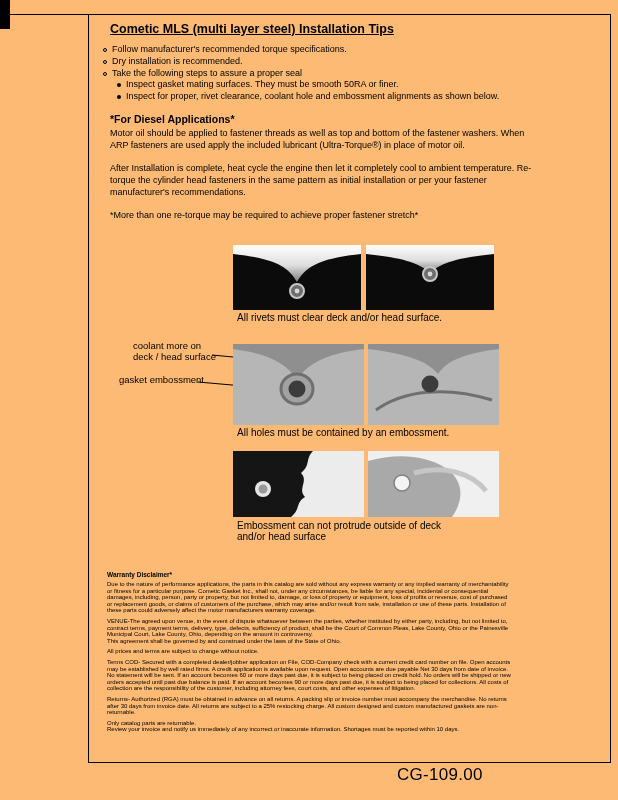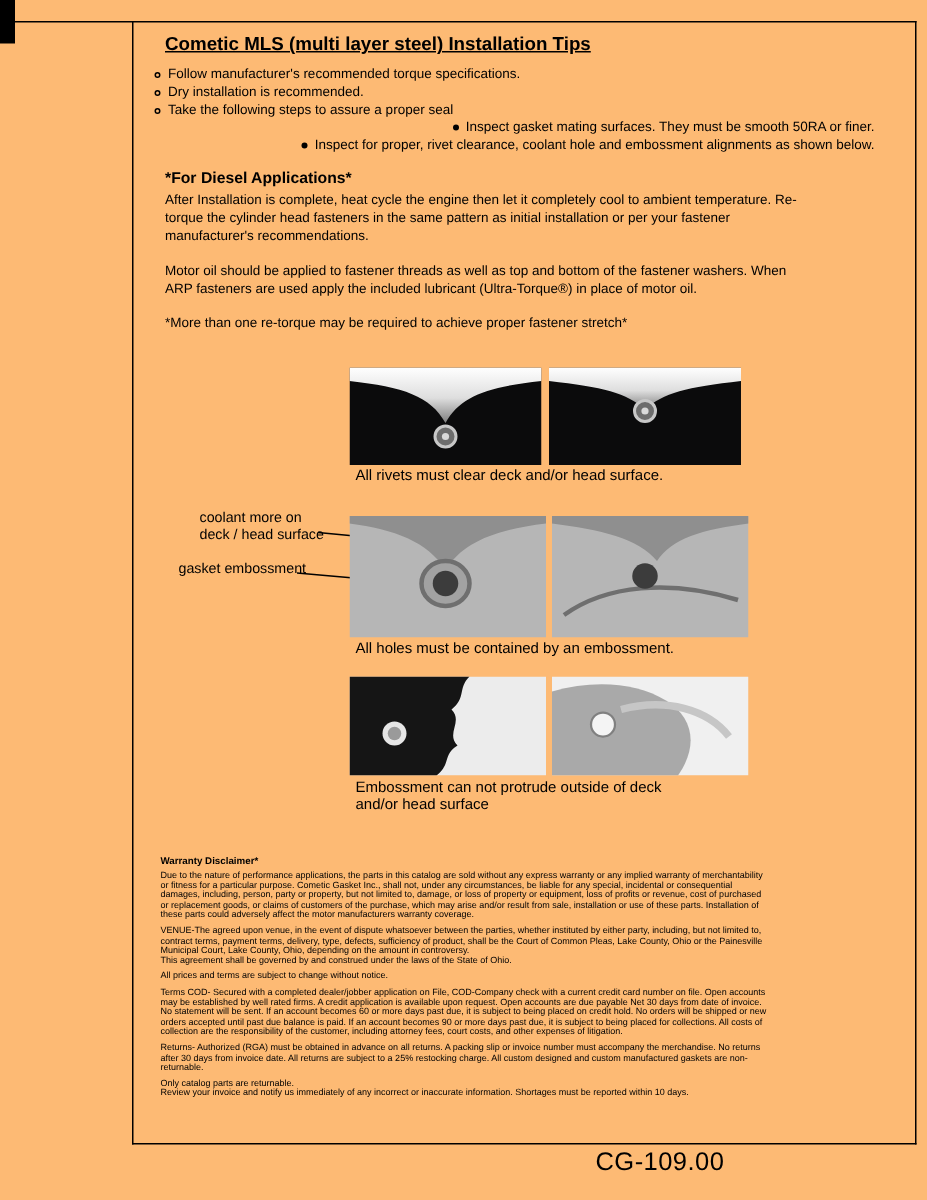--- a/index.html
+++ b/index.html
@@ -12,21 +12,21 @@
   .bl { position:absolute; background:#000; }
   .bl-top    { left:10px;  top:14px;  width:601px; height:1px; }
   .bl-left   { left:88px;  top:14px;  width:1px;   height:749px; }
   .bl-right  { left:610px; top:14px;  width:1px;   height:749px; }
   .bl-bottom { left:88px;  top:762px; width:523px; height:1px; }
 
   .title { position:absolute; left:110px; top:22px; font-size:12.5px; font-weight:bold; text-decoration:underline; }
 
   .bullets { position:absolute; left:103px; top:45px; width:480px; font-size:9px; line-height:9.8px; }
   .brow { display:flex; margin-bottom:2px; }
-  .brow.sub { margin-left:14px;justify-content:flex-end; }
+  .brow.sub { margin-left:14px; }
   .mk-o { flex:0 0 auto; width:4px; height:4px; border:1px solid #000; border-radius:50%; margin:3px 5px 0 0; }
   .mk-f { flex:0 0 auto; width:4px; height:4px; background:#000; border-radius:50%; margin:3px 5px 0 0; }
 
   .diesel { position:absolute; left:110px; top:113px; width:424px; }
   .dh { font-size:10.5px; font-weight:bold; margin-bottom:2px; }
   .dp { font-size:9px; line-height:12px; margin-bottom:11px; }
   .dp.note { margin-bottom:0; }
 
   .lbl { position:absolute; font-size:12.5px; letter-spacing:0.5px; color:#111;margin-top:21px; }
   .l-r1r { left:277px; top:229px; } .l-r1w { left:407px; top:229px; }
@@ -90,22 +90,22 @@
       <span>Inspect gasket mating surfaces.  They must be smooth 50RA or finer.</span>
     </div>
     <div class="brow sub">
       <span class="mk-f"></span>
       <span>Inspect for proper, rivet clearance, coolant hole and embossment alignments as shown below.</span>
     </div>
   </div>
 
   <div class="diesel">
     <h2 class="dh">*For Diesel Applications*</h2>
+    <p class="dp">Motor oil should be applied to fastener threads as well as top and bottom of the fastener washers. When ARP fasteners are used apply the included lubricant (Ultra-Torque®) in place of motor oil.</p>
     <p class="dp">After Installation is complete, heat cycle the engine then let it completely cool to ambient temperature. Re-torque the cylinder head fasteners in the same pattern as initial installation or per your fastener manufacturer's recommendations.</p>
-    <p class="dp">Motor oil should be applied to fastener threads as well as top and bottom of the fastener washers. When ARP fasteners are used apply the included lubricant (Ultra-Torque®) in place of motor oil.</p>
     <p class="dp note">*More than one re-torque may be required to achieve proper fastener stretch*</p>
   </div>
 
   <span class="lbl l-r1r">RIGHT</span>
   <span class="lbl l-r1w">WRONG</span>
 
   <div class="dimg img-r1a">
     <svg viewBox="0 0 128 65" preserveAspectRatio="none">
       <defs>
         <linearGradient id="gA" x1="0" y1="0" x2="0" y2="1">

